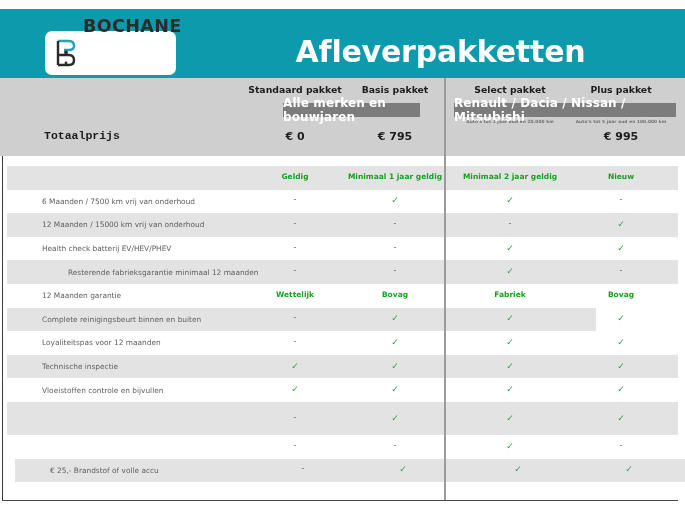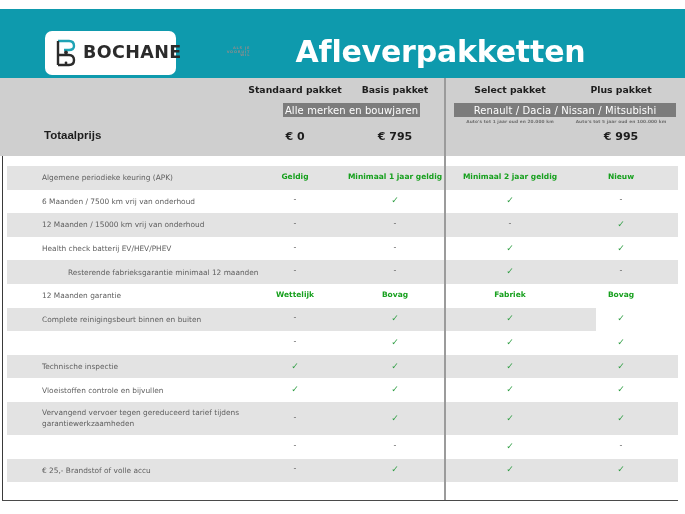--- a/index.html
+++ b/index.html
@@ -20,21 +20,21 @@
   .logo-card{
     position:absolute;left:45px;top:22px;width:131px;height:44px;
     background:#ffffff;border-radius:7px;
     display:flex;align-items:center;
   }
   .logo-mark{
     width:26px;height:30px;margin-left:9px;margin-right:3px;
     position:relative;flex:none;
   }
   .logo-wordmark{
-    display:flex;flex-direction:row;justify-content:flex-end;
+    display:flex;flex-direction:column;justify-content:flex-end;
     line-height:1;
     gap:45px;
   }
   .logo-word{
     font-family:"DejaVu Sans", sans-serif;
     font-size:17.5px;font-weight:bold;letter-spacing:.4px;color:#2b2b2b;
   }
   .logo-tag{
     font-family:"DejaVu Sans", sans-serif;
     font-size:3.6px;font-weight:bold;letter-spacing:.75px;color:#8d8d8d;
@@ -51,35 +51,35 @@
   .headband{
     position:absolute;left:0;top:78px;width:685px;height:78px;
     background:#cfcfcf;
   }
   .col-title{
     position:absolute;top:84px;font-size:9.3px;font-weight:bold;color:#1d1d1d;
     text-align:center;font-family:"DejaVu Sans", sans-serif;
   }
   .pill{
     position:absolute;height:14px;background:#7c7c7c;color:#fff;
-    font-size:10px;font-weight:normal;display:flex;align-items:center;
+    font-size:12px;font-weight:bold;display:flex;align-items:center;
     justify-content:center;font-family:"DejaVu Sans", sans-serif;
     letter-spacing:.1px;
   }
   .finesub{
     position:absolute;top:119px;font-size:4.3px;font-weight:bold;color:#6f6f6f;
     text-align:center;font-family:"DejaVu Sans", sans-serif;letter-spacing:.1px;
   }
   .price{
     position:absolute;top:130px;font-size:11px;font-weight:bold;color:#1d1d1d;
     text-align:center;font-family:"DejaVu Sans", sans-serif;
   }
   .totaal{
     position:absolute;left:44px;top:129px;font-size:11.5px;font-weight:bold;
-    color:#1d1d1d;font-family:Liberation Sans, sans-serif;
+    color:#1d1d1d;font-family:Liberation Mono, monospace;
   }
 
   
   .table{position:absolute;left:7px;top:156px;width:671px;}
   .row{position:relative;width:100%;box-sizing:border-box;}
   .row.alt{background:#e3e3e3;}
   .row.plain{background:#ffffff;}
   .rowlabel{
     position:absolute;left:35px;font-size:7.4px;color:#5e5e5e;
     font-family:"DejaVu Sans", sans-serif;line-height:11px;
@@ -145,21 +145,20 @@
   <div class="finesub" style="left:455px;width:110px;">Auto's tot 1 jaar oud en 20.000 km</div>
   <div class="finesub" style="left:566px;width:110px;">Auto's tot 5 jaar oud en 100.000 km</div>
 
   <div class="price" style="left:240px;width:110px;">€ 0</div>
   <div class="price" style="left:340px;width:110px;">€ 795</div>
   <div class="price" style="left:566px;width:110px;">€ 995</div>
 
   <div class="hline-top"></div>
   <div class="table" id="table-body">
       <div class="row alt" style="position: absolute; left: 0px; top: 10px; width: 671px; height: 23.6px;">
-        <div class="rowlabel" style="top: 6.3px; width: 200px; white-space: nowrap;">Algemene periodieke keuring (APK)</div>
         <div class="cell txt" style="left: 233px; width: 110px; top: 5.8px;">Geldig</div>
         <div class="cell txt" style="left: 333px; width: 110px; top: 5.8px;">Minimaal 1 jaar geldig</div>
         <div class="cell txt" style="left: 448px; width: 110px; top: 5.8px;">Minimaal 2 jaar geldig</div>
         <div class="cell txt" style="left: 559px; width: 110px; top: 5.8px;">Nieuw</div>
       </div>
       <div class="row plain" style="position: absolute; left: 0px; top: 33.6px; width: 671px; height: 23.6px;">
         <div class="rowlabel" style="top: 6.3px; width: 200px; white-space: nowrap;">6 Maanden / 7500 km vrij van onderhoud</div>
         <div class="cell dash" style="left: 233px; width: 110px; top: 5.8px;">-</div>
         <div class="cell check" style="left: 333px; width: 110px; top: 5.8px;">✓</div>
         <div class="cell check" style="left: 448px; width: 110px; top: 5.8px;">✓</div>
@@ -194,53 +193,53 @@
         <div class="cell txt" style="left: 559px; width: 110px; top: 5.8px;">Bovag</div>
       </div>
       <div class="row alt" style="position: absolute; left: 0px; top: 151.6px; width: 589px; height: 23.6px;">
         <div class="rowlabel" style="top: 6.3px; width: 200px; white-space: nowrap;">Complete reinigingsbeurt binnen en buiten</div>
         <div class="cell dash" style="left: 233px; width: 110px; top: 5.8px;">-</div>
         <div class="cell check" style="left: 333px; width: 110px; top: 5.8px;">✓</div>
         <div class="cell check" style="left: 448px; width: 110px; top: 5.8px;">✓</div>
         <div class="cell check" style="left: 559px; width: 110px; top: 5.8px;">✓</div>
       </div>
       <div class="row plain" style="position: absolute; left: 0px; top: 175.2px; width: 671px; height: 23.6px;">
+        <div class="rowlabel" style="top: 6.3px; width: 200px; white-space: nowrap;">Loyaliteitspas voor 12 maanden</div>
         <div class="cell dash" style="left: 233px; width: 110px; top: 5.8px;">-</div>
         <div class="cell check" style="left: 333px; width: 110px; top: 5.8px;">✓</div>
         <div class="cell check" style="left: 448px; width: 110px; top: 5.8px;">✓</div>
         <div class="cell check" style="left: 559px; width: 110px; top: 5.8px;">✓</div>
       </div>
       <div class="row alt" style="position: absolute; left: 0px; top: 198.8px; width: 671px; height: 23.6px;">
         <div class="rowlabel" style="top: 6.3px; width: 200px; white-space: nowrap;">Technische inspectie</div>
         <div class="cell check" style="left: 233px; width: 110px; top: 5.8px;">✓</div>
         <div class="cell check" style="left: 333px; width: 110px; top: 5.8px;">✓</div>
         <div class="cell check" style="left: 448px; width: 110px; top: 5.8px;">✓</div>
         <div class="cell check" style="left: 559px; width: 110px; top: 5.8px;">✓</div>
       </div>
       <div class="row plain" style="position: absolute; left: 0px; top: 222.4px; width: 671px; height: 23.6px;">
         <div class="rowlabel" style="top: 6.3px; width: 200px; white-space: nowrap;">Vloeistoffen controle en bijvullen</div>
         <div class="cell check" style="left: 233px; width: 110px; top: 5.8px;">✓</div>
         <div class="cell check" style="left: 333px; width: 110px; top: 5.8px;">✓</div>
         <div class="cell check" style="left: 448px; width: 110px; top: 5.8px;">✓</div>
         <div class="cell check" style="left: 559px; width: 110px; top: 5.8px;">✓</div>
       </div>
       <div class="row alt" style="position: absolute; left: 0px; top: 246px; width: 671px; height: 33px;">
-        <div class="rowlabel" style="top: 5px; width: 200px; white-space: normal;">Vervangend vervoer tegen gereduceerd tarief tijdens garantiewerkzaamheden</div>
         <div class="cell dash" style="left: 233px; width: 110px; top: 10.5px;">-</div>
         <div class="cell check" style="left: 333px; width: 110px; top: 10.5px;">✓</div>
         <div class="cell check" style="left: 448px; width: 110px; top: 10.5px;">✓</div>
         <div class="cell check" style="left: 559px; width: 110px; top: 10.5px;">✓</div>
       </div>
       <div class="row plain" style="position: absolute; left: 0px; top: 279px; width: 671px; height: 23.6px;">
         <div class="cell dash" style="left: 233px; width: 110px; top: 5.8px;">-</div>
         <div class="cell dash" style="left: 333px; width: 110px; top: 5.8px;">-</div>
         <div class="cell check" style="left: 448px; width: 110px; top: 5.8px;">✓</div>
         <div class="cell dash" style="left: 559px; width: 110px; top: 5.8px;">-</div>
       </div>
-      <div class="row alt" style="position: absolute; left: 0px; top: 302.6px; width: 671px; height: 23.6px;">
+      <div class="row alt" style="position: absolute; left: 8px; top: 302.6px; width: 671px; height: 23.6px;">
         <div class="rowlabel" style="top: 6.3px; width: 200px; white-space: nowrap;">€ 25,- Brandstof of  volle accu</div>
         <div class="cell dash" style="left: 233px; width: 110px; top: 5.8px;">-</div>
         <div class="cell check" style="left: 333px; width: 110px; top: 5.8px;">✓</div>
         <div class="cell check" style="left: 448px; width: 110px; top: 5.8px;">✓</div>
         <div class="cell check" style="left: 559px; width: 110px; top: 5.8px;">✓</div>
       </div>
     </div>
   <div class="vrule-left"></div>
   <div class="vrule-mid"></div>
   <div class="hline-bottom"></div>

